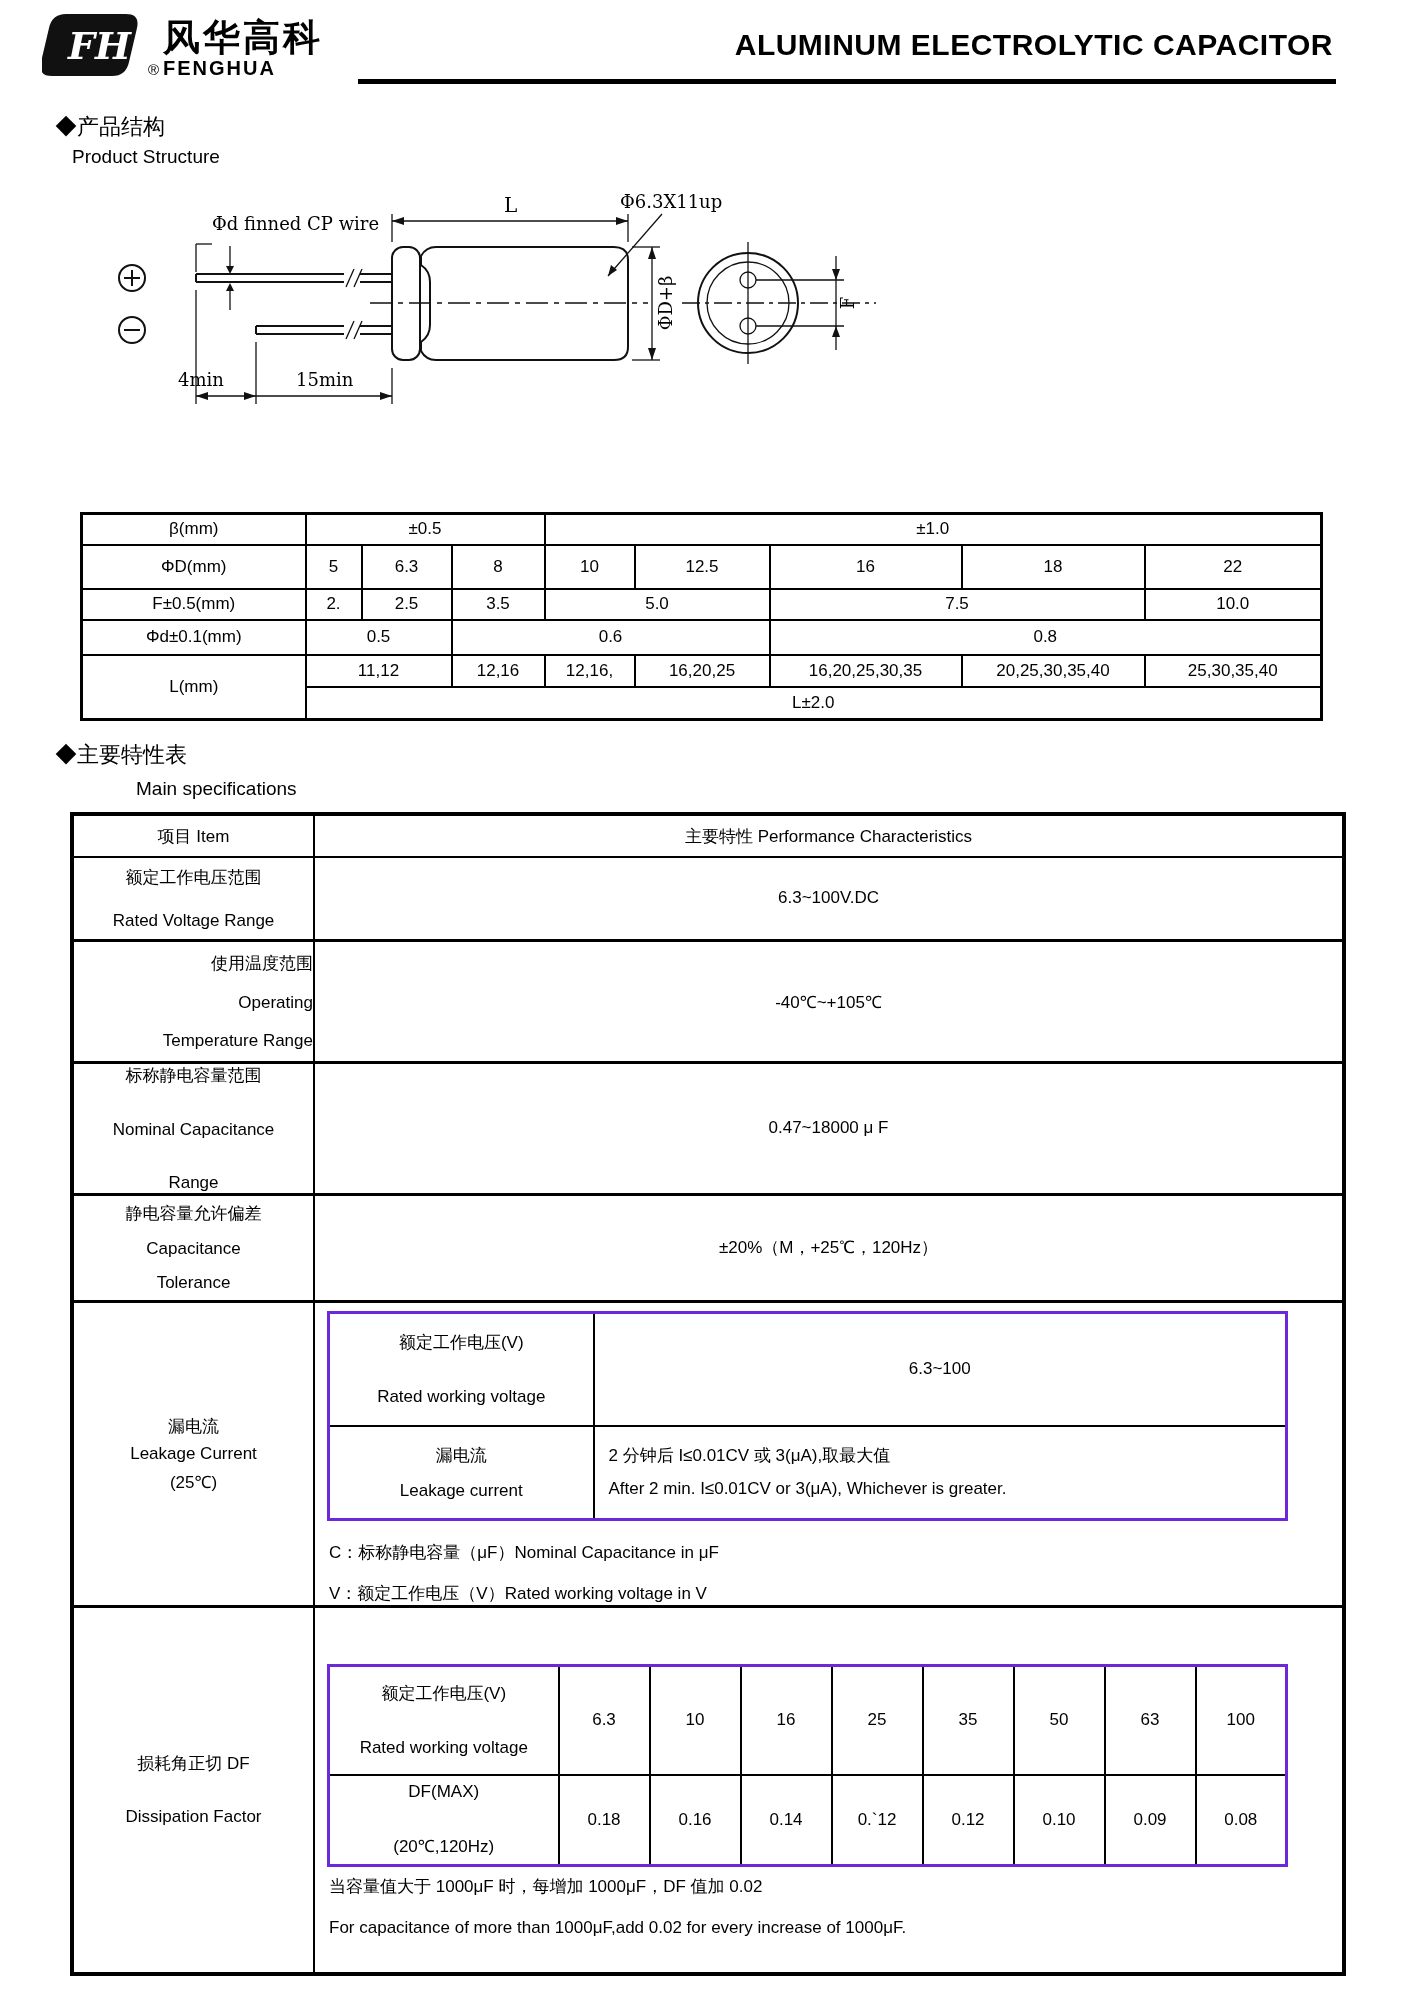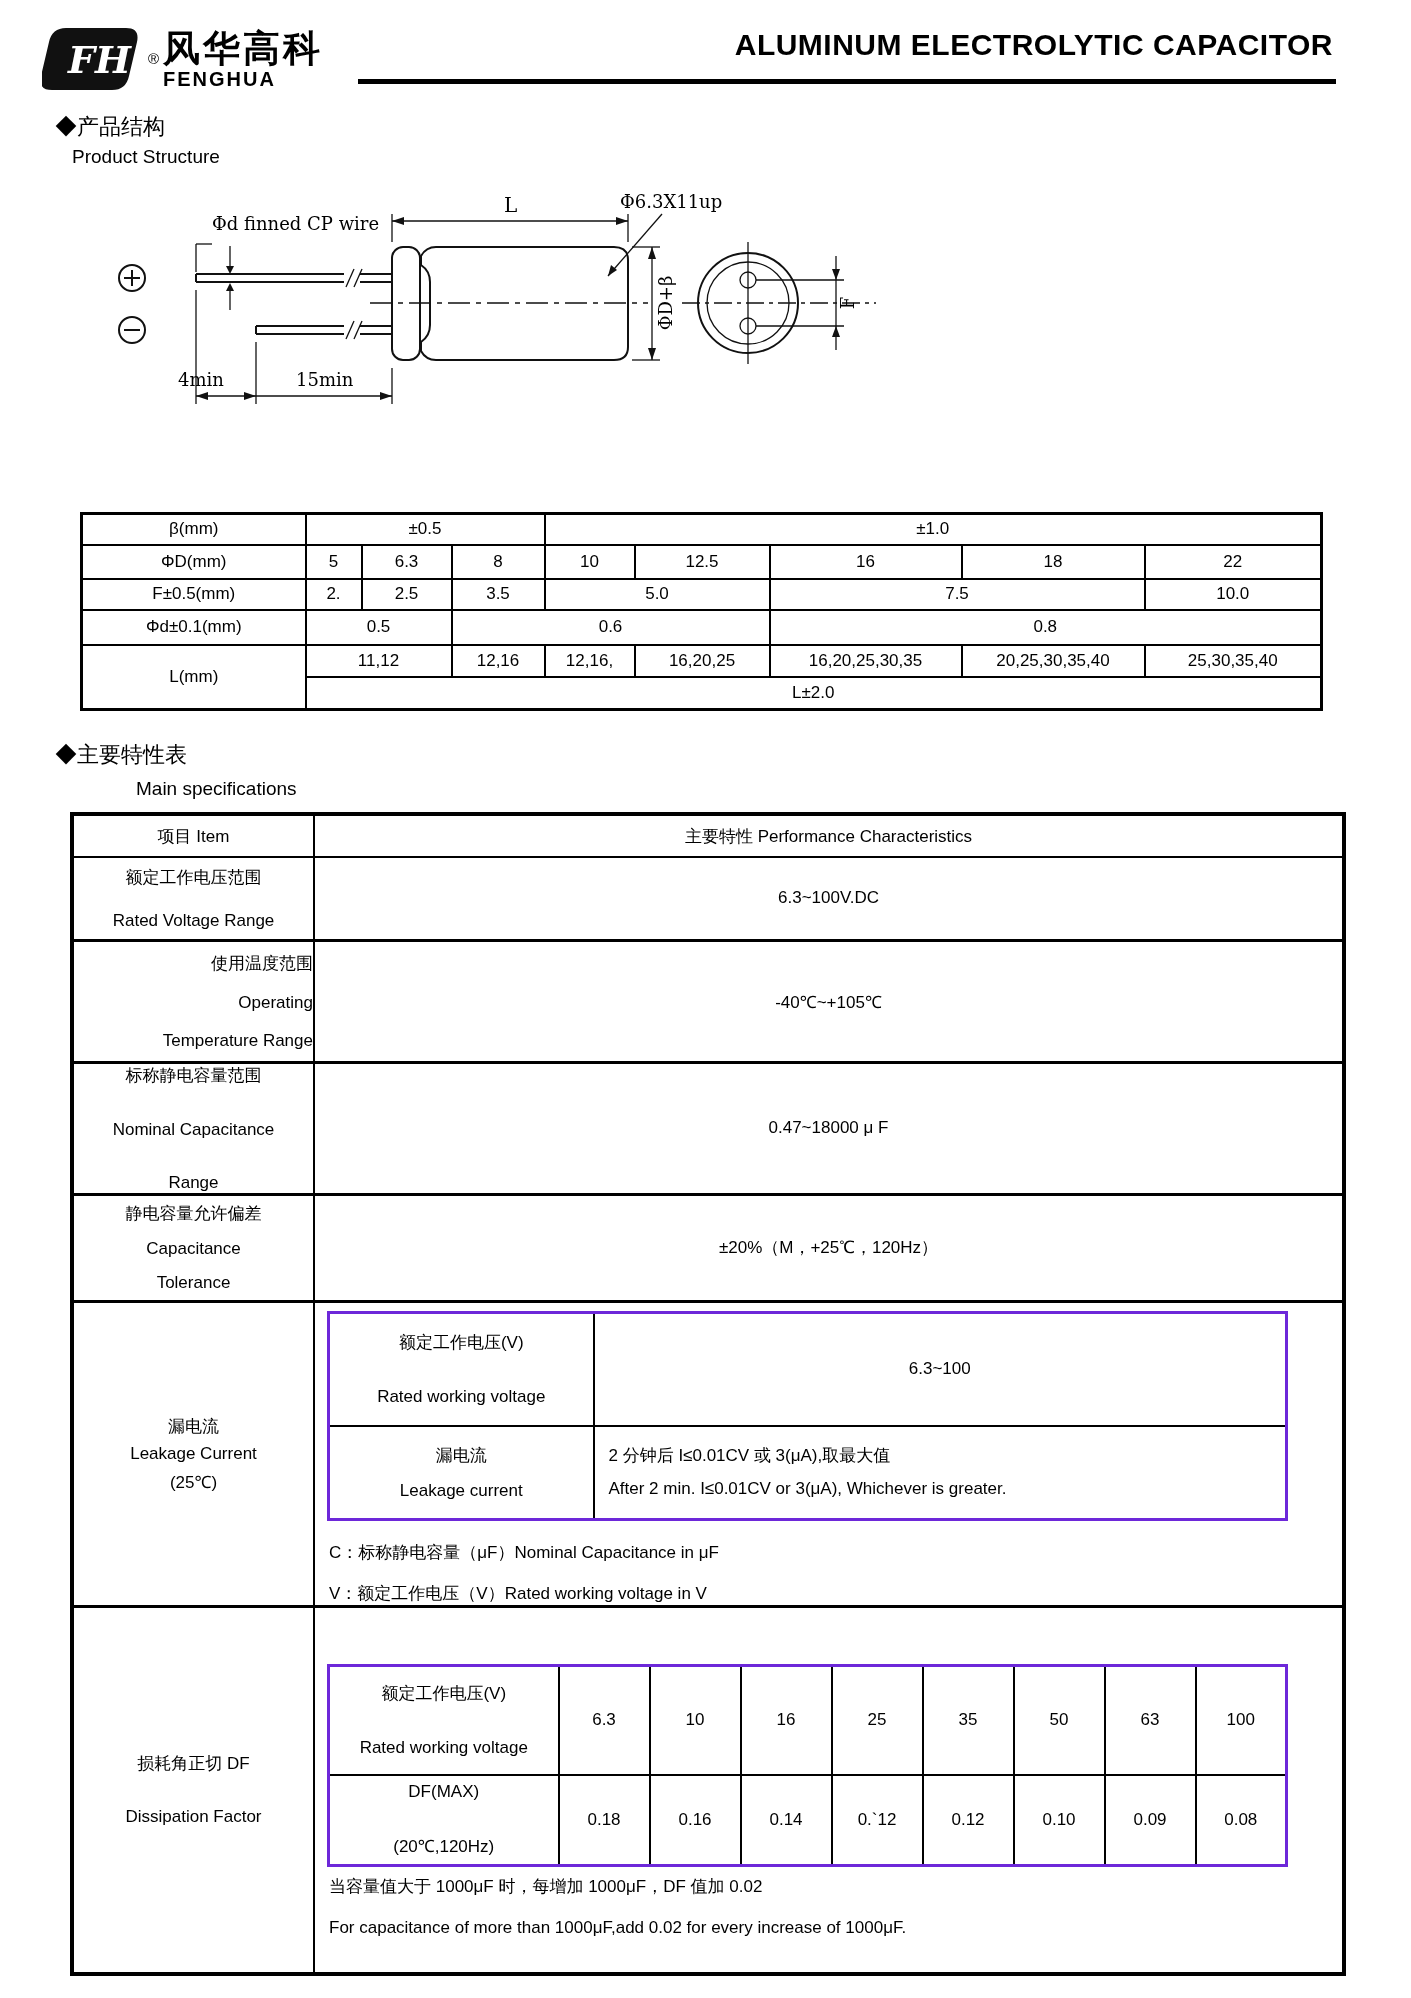--- a/index.html
+++ b/index.html
@@ -1,20 +1,20 @@
 <!DOCTYPE html>
 <html><head>
 <meta charset="utf-8">
 <style>
   html,body{margin:0;padding:0;background:#fff;}
   body{width:1411px;height:1998px;position:relative;color:#000;
        font-family:"Liberation Sans",sans-serif;}
   .abs{position:absolute;}
   
-  .logo-row{left:42px;top:26px;display:flex;align-items:center;}
+  .logo-row{left:42px;top:12px;display:flex;align-items:flex-end;}
   .logo-mark{width:104px;height:66px;}
   .reg{font-size:15px;margin:-2px 4px 0 2px;}
   .logo-text{display:flex;flex-direction:column;line-height:1;}
   .logo-cn{font-size:37px;font-weight:bold;letter-spacing:3px;}
   .logo-en{font-size:20px;font-weight:bold;letter-spacing:2px;margin-top:2px;}
   .doc-title{top:28px;right:78px;font-size:30px;font-weight:bold;letter-spacing:.5px;}
   .head-rule{left:358px;top:79px;width:978px;height:5px;background:#000;}
   
   .h-zh{font-size:22px;}
   .h-en{font-size:19px;text-align:center;}
@@ -176,21 +176,21 @@
       <col style="width:192px">
       <col style="width:183px">
       <col style="width:177px">
   </colgroup>
   <tbody>
       <tr style="height:31px">
     <td>β(mm)</td>
     <td colspan="3">±0.5</td>
     <td colspan="5">±1.0</td>
   </tr>
-  <tr style="height:34px">
+  <tr style="height:44px">
     <td>ΦD(mm)</td>
     <td>5</td>
     <td>6.3</td>
     <td>8</td>
     <td>10</td>
     <td>12.5</td>
     <td>16</td>
     <td>18</td>
     <td>22</td>
   </tr>

